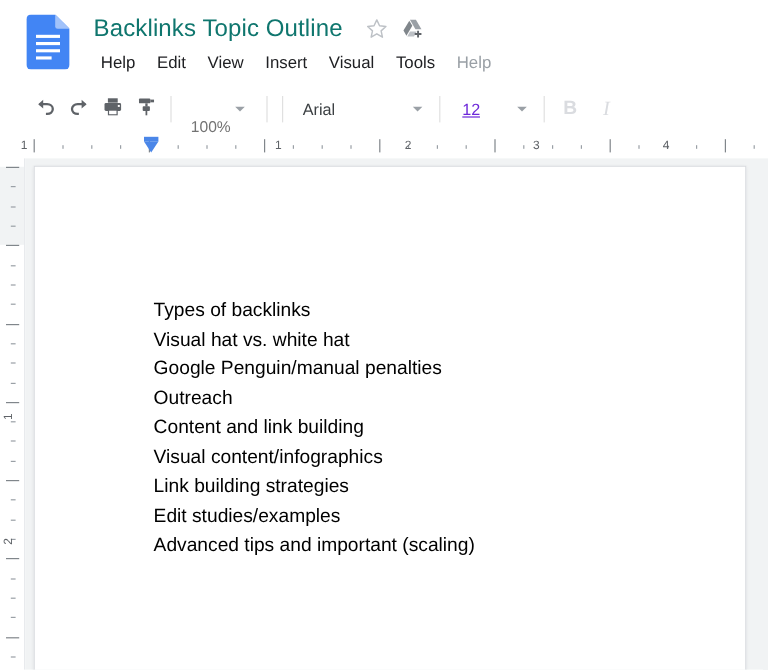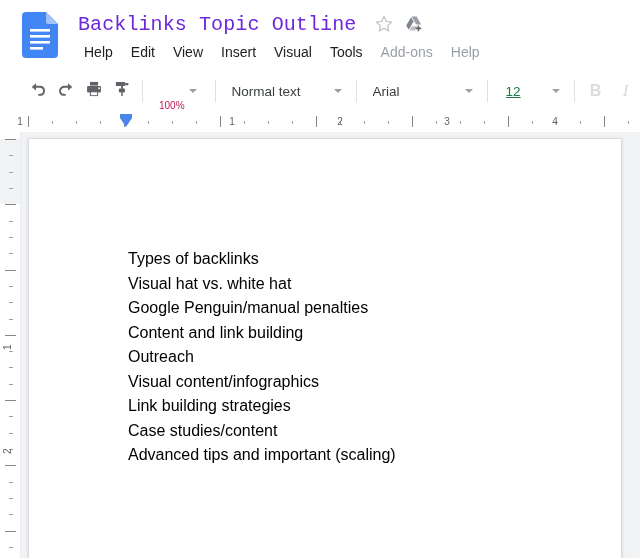--- a/index.html
+++ b/index.html
@@ -44,22 +44,22 @@
   .title-row {
     position: absolute;
     left: 78px;
     top: 9px;
     height: 30px;
     display: flex;
     align-items: center;
   }
   .doc-title {
     font-size: 20px;
-    color: #6d28d9;
-    font-family: Liberation Mono, monospace;
+    color: #0f766e;
+    font-family: Liberation Sans, sans-serif;
     letter-spacing: 0.1px;
     white-space: nowrap;
   }
   .title-icon {
     margin-left: 14px;
     width: 20px;
     height: 20px;
     display: inline-block;
     cursor: pointer;
   }
@@ -117,43 +117,43 @@
   }
   .tb-zoom {
     display: flex;
     align-items: center;
     height: 26px;
     padding: 0 4px 0 10px;
     cursor: pointer;
     flex: none;
   }
   .tb-zoom .lbl {
-    font-size: 10px;
-    color: #be185d;
+    font-size: 13px;
+    color: #737373;
     white-space: nowrap;
     margin-top: 28px;
   }
   .tb-combo {
     display: flex;
     align-items: center;
     justify-content: space-between;
     height: 26px;
     cursor: pointer;
     flex: none;
   }
   .tb-combo .lbl {
     font-size: 13.5px;
     color: #3c4043;
     white-space: nowrap;
     overflow: hidden;
   }
   .tb-combo.style-combo { width: 118px; padding-left: 10px; }
   .tb-combo.font-combo  { width: 108px; padding-left: 10px; }
   .tb-combo.size-combo  { width: 62px;  padding-left: 12px; }
-  .tb-combo.size-combo .lbl { color: #15803d; text-decoration: underline; }
+  .tb-combo.size-combo .lbl { color: #6d28d9; text-decoration: underline; }
   .caret {
     width: 0; height: 0;
     border-left: 4px solid transparent;
     border-right: 4px solid transparent;
     border-top: 4px solid #9aa0a6;
     margin: 0 8px 0 4px;
     flex: none;
   }
   .tb-text {
     width: 30px;
@@ -318,21 +318,20 @@
       </span>
     </div>
 
     <div class="menubar">
       <div class="menu-item">Help</div>
       <div class="menu-item">Edit</div>
       <div class="menu-item">View</div>
       <div class="menu-item">Insert</div>
       <div class="menu-item">Visual</div>
       <div class="menu-item">Tools</div>
-      <div class="menu-item dim">Add-ons</div>
       <div class="menu-item dim">Help</div>
     </div>
   </div>
 
   <div class="toolbar">
     <div style="width:24px;flex:none;"></div>
 
     <div class="tb-btn">
       <span>
         <svg viewBox="0 0 22 22" width="20" height="20" aria-hidden="true">
@@ -377,24 +376,20 @@
 
     <div class="tb-sep"></div>
 
     <div class="tb-zoom">
       <span class="lbl">100%</span>
       <span class="caret"></span>
     </div>
 
     <div class="tb-sep"></div>
 
-    <div class="tb-combo style-combo">
-      <span class="lbl">Normal text</span>
-      <span class="caret"></span>
-    </div>
 
     <div class="tb-sep"></div>
 
     <div class="tb-combo font-combo">
       <span class="lbl">Arial</span>
       <span class="caret"></span>
     </div>
 
     <div class="tb-sep"></div>
 
@@ -480,23 +475,23 @@
         <div class="vr-num" style="top: 322px;">2</div>
       </div>
   </div>
 
   <div class="canvas">
     <div class="page">
       <div class="doc-body" id="doc-body">
           <div class="doc-line">Types of backlinks</div>
           <div class="doc-line">Visual hat vs. white hat</div>
           <div class="doc-line">Google Penguin/manual penalties</div>
+          <div class="doc-line">Outreach</div>
           <div class="doc-line">Content and link building</div>
-          <div class="doc-line">Outreach</div>
           <div class="doc-line">Visual content/infographics</div>
           <div class="doc-line">Link building strategies</div>
-          <div class="doc-line">Case studies/content</div>
+          <div class="doc-line">Edit studies/examples</div>
           <div class="doc-line">Advanced tips and important (scaling)</div>
         </div>
     </div>
   </div>
 
 </div>
 
 </body></html>

